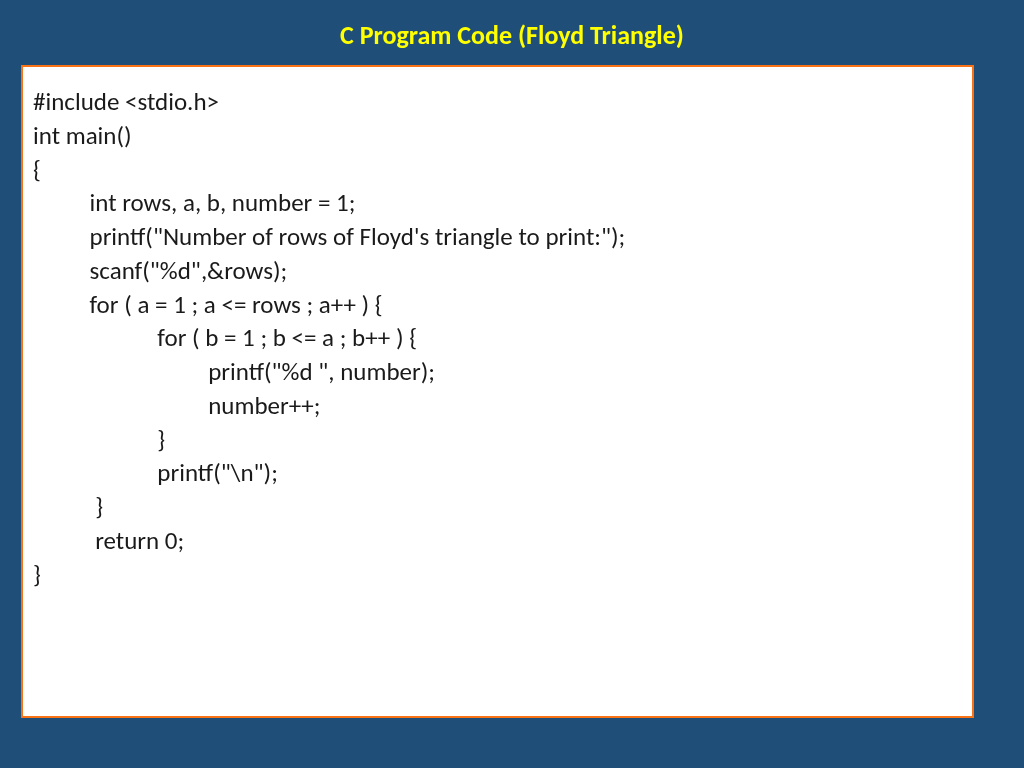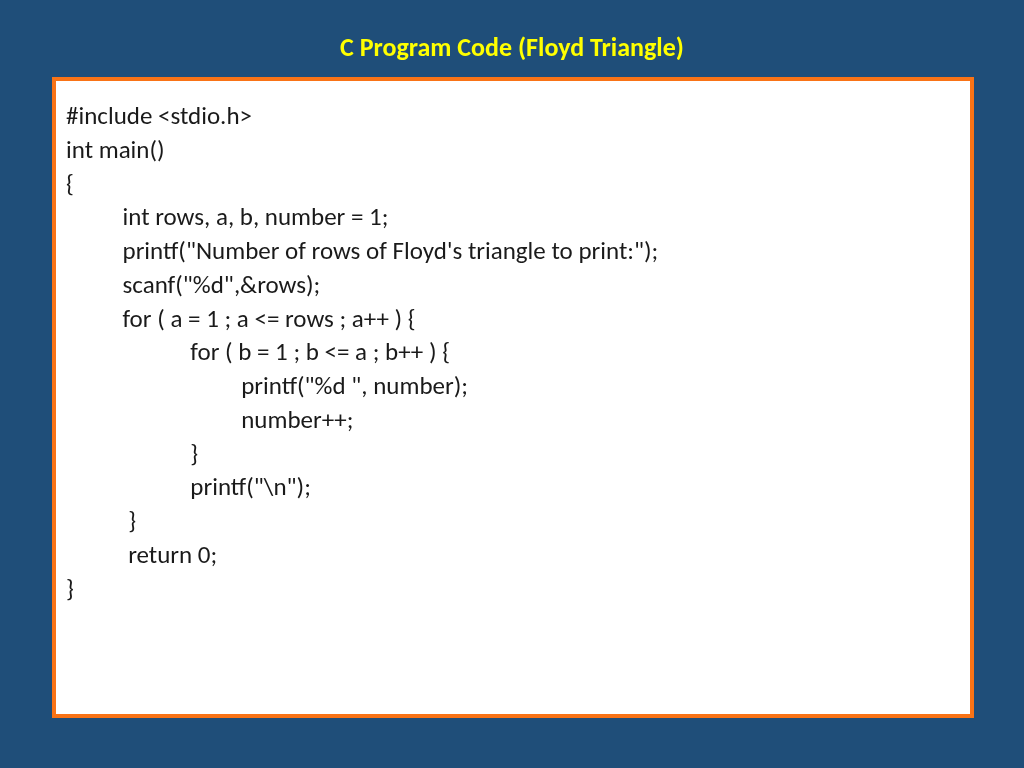--- a/index.html
+++ b/index.html
@@ -18,26 +18,26 @@
       width: 100%;
       height: 100%;
       display: flex;
       flex-direction: column;
     }
     .title {
       color: #ffff00;
       font-weight: bold;
       font-size: 26px;
       text-align: center;
-      padding: 31px 0 14px 0;
+      padding: 19px 0 14px 0;
     }
     .code-panel {
       background-color: #ffffff;
-      border: 4px solid #f97316;
-      margin: 0 50px 50px 52px;
+      border: 2px solid #f97316;
+      margin: 0 50px 50px 21px;
       flex: 1;
       padding: 18px 10px;
     }
     .code-text {
       font-family: Calibri, Arial, sans-serif;
       font-size: 25px;
       color: #1a1a1a;
       line-height: 1.35;
       white-space: pre;
     }

